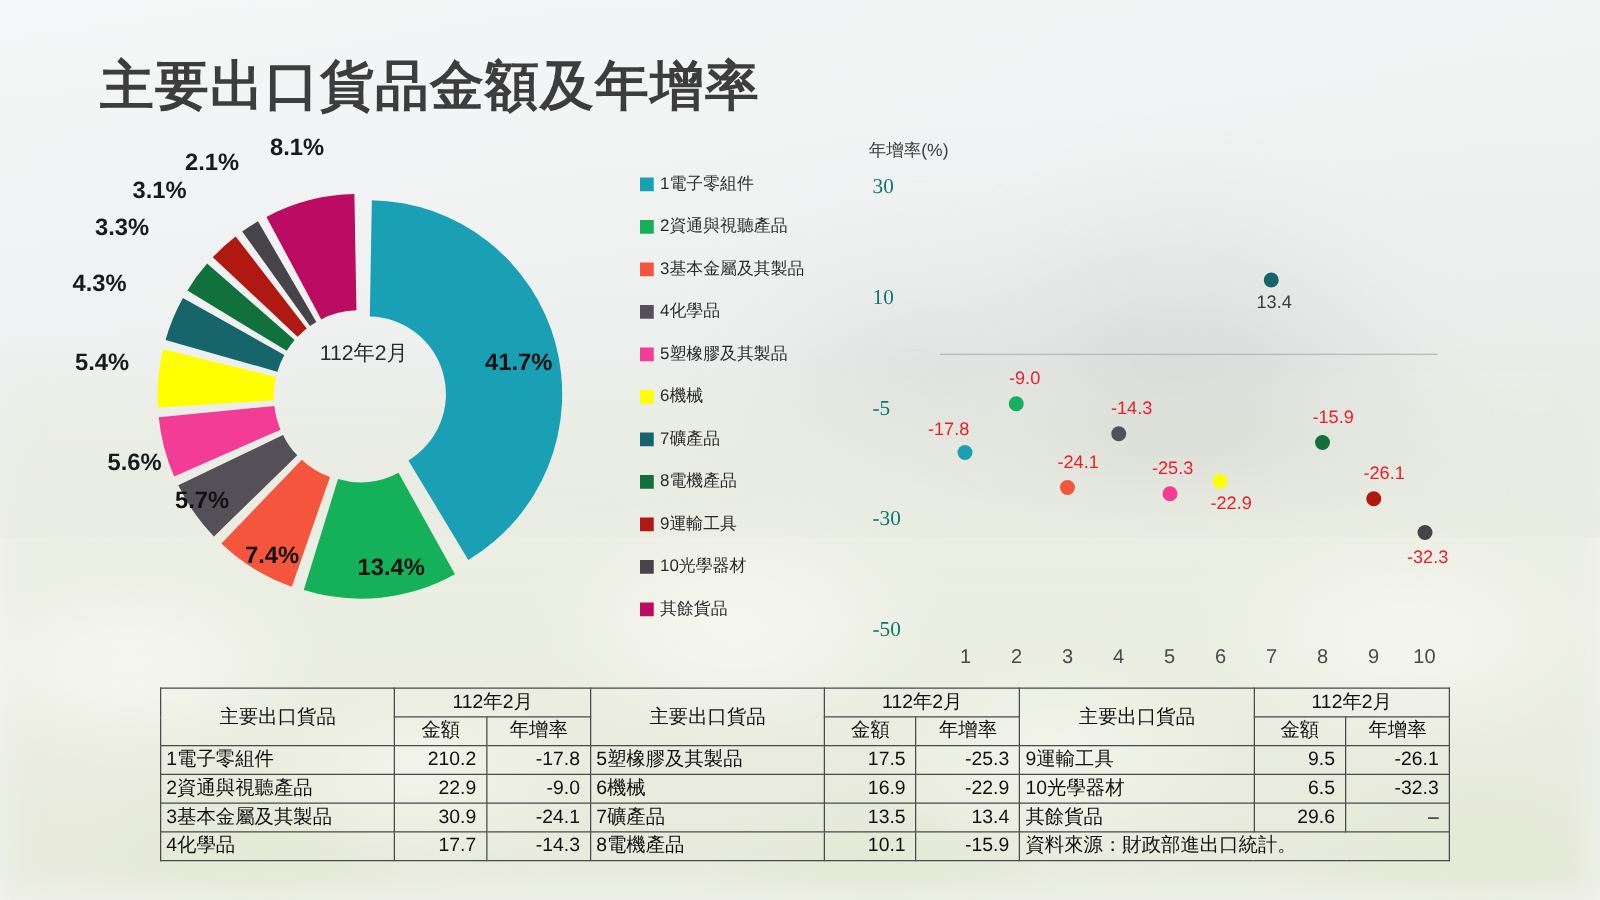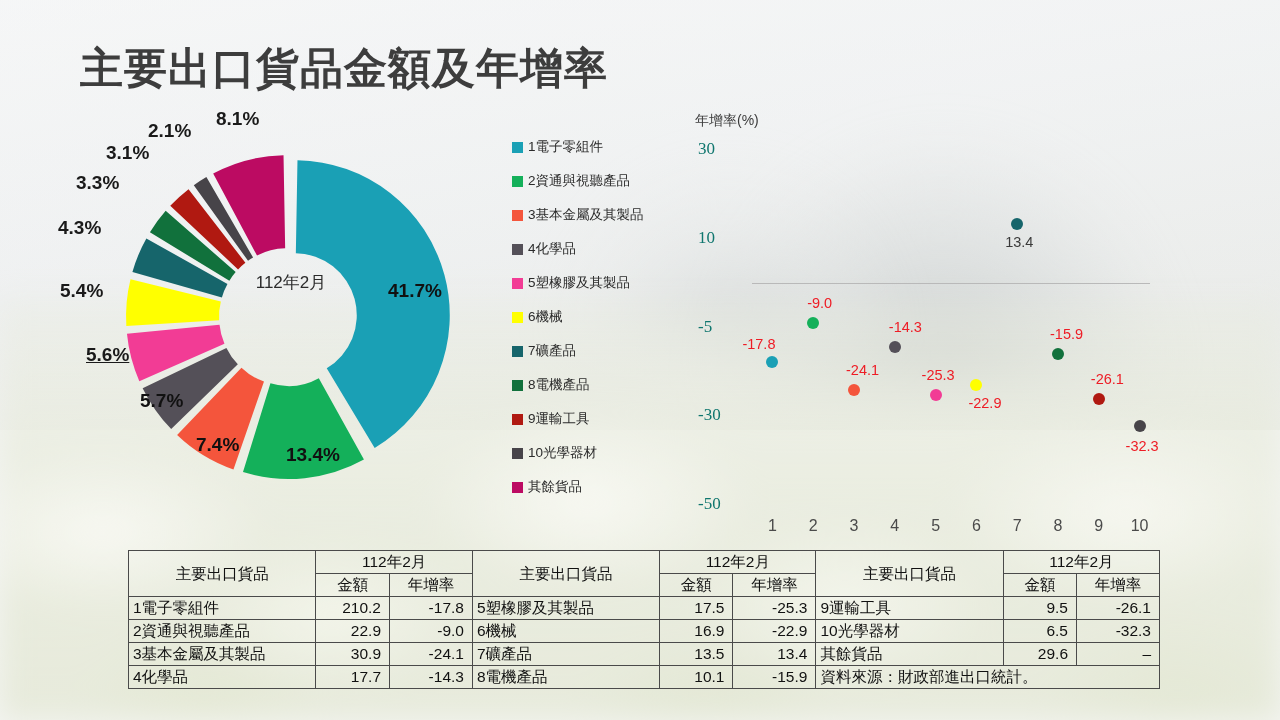--- a/index.html
+++ b/index.html
@@ -130,21 +130,21 @@
         </g>
     </svg>
     <div id="donut-center">
       <div>112年2月</div>
     </div>
     <div id="donut-labels">
         <div class="slice-label inner" style="left: 310px; top: 168px;">41.7%</div>
         <div class="slice-label inner" style="left: 208px; top: 332px;">13.4%</div>
         <div class="slice-label inner" style="left: 118px; top: 322px;">7.4%</div>
         <div class="slice-label inner" style="left: 62px; top: 278px;">5.7%</div>
-        <div class="slice-label" style="left: 8px; top: 232px; text-decoration: underline;">5.6%</div>
+        <div class="slice-label" style="left: 8px; top: 248px;">5.6%</div>
         <div class="slice-label" style="left: -18px; top: 168px;">5.4%</div>
         <div class="slice-label" style="left: -20px; top: 105px;">4.3%</div>
         <div class="slice-label" style="left: -2px; top: 60px;">3.3%</div>
         <div class="slice-label" style="left: 28px; top: 30px;">3.1%</div>
         <div class="slice-label" style="left: 70px; top: 8px;">2.1%</div>
         <div class="slice-label" style="left: 138px; top: -4px;">8.1%</div>
       </div>
   </div>
 
   <div id="legend">

